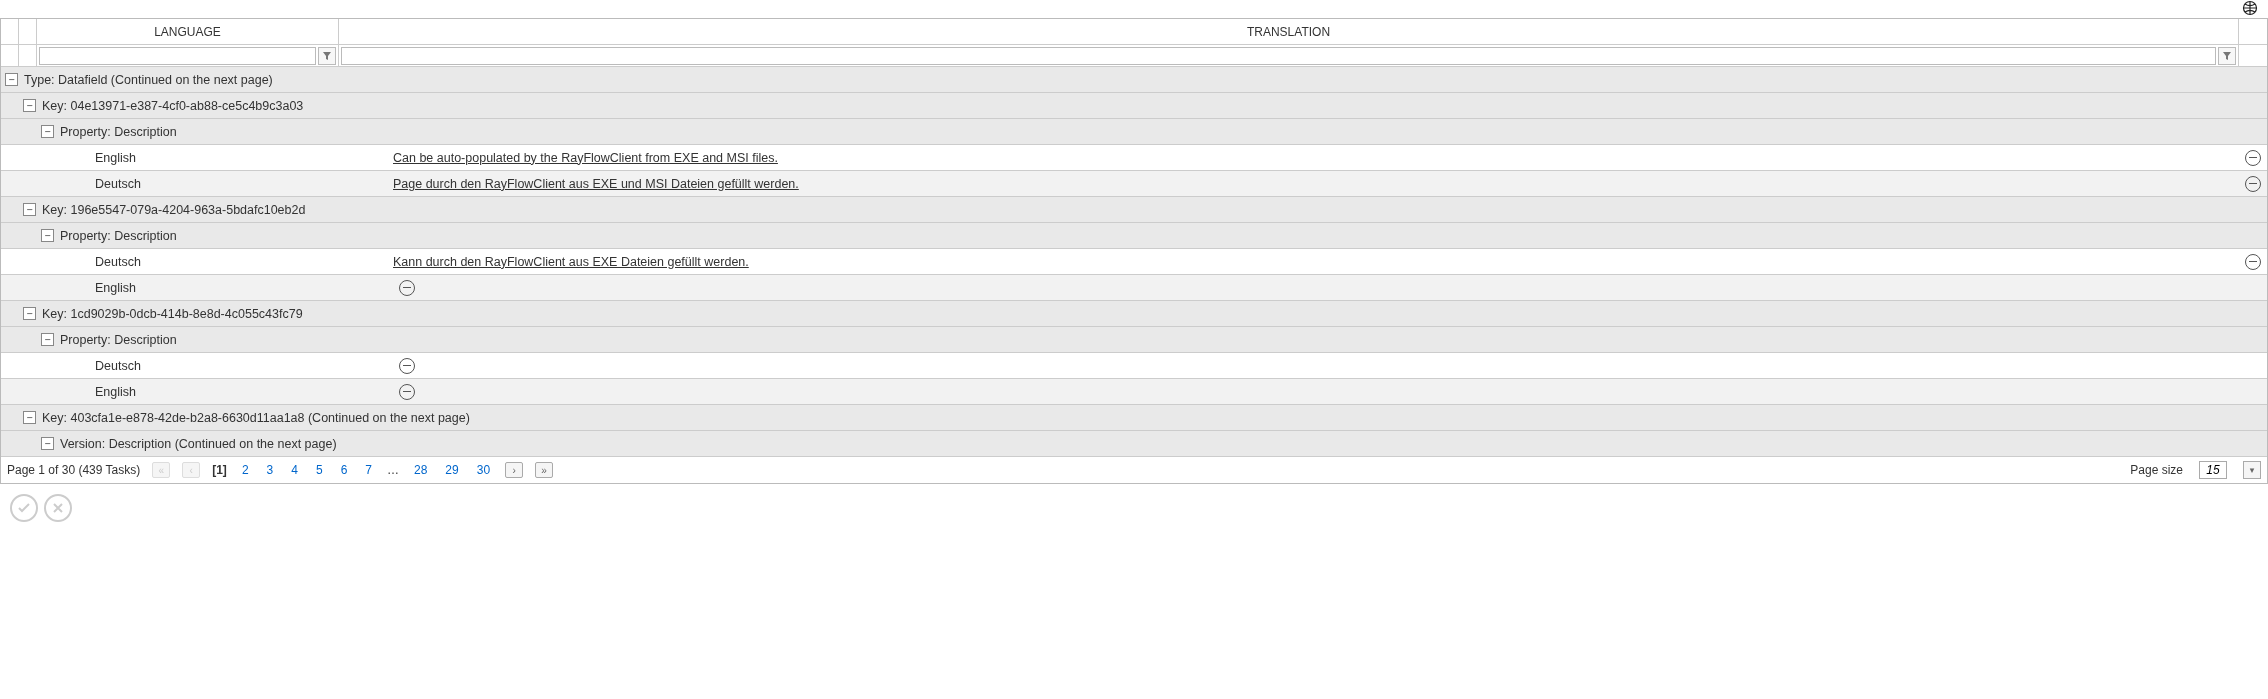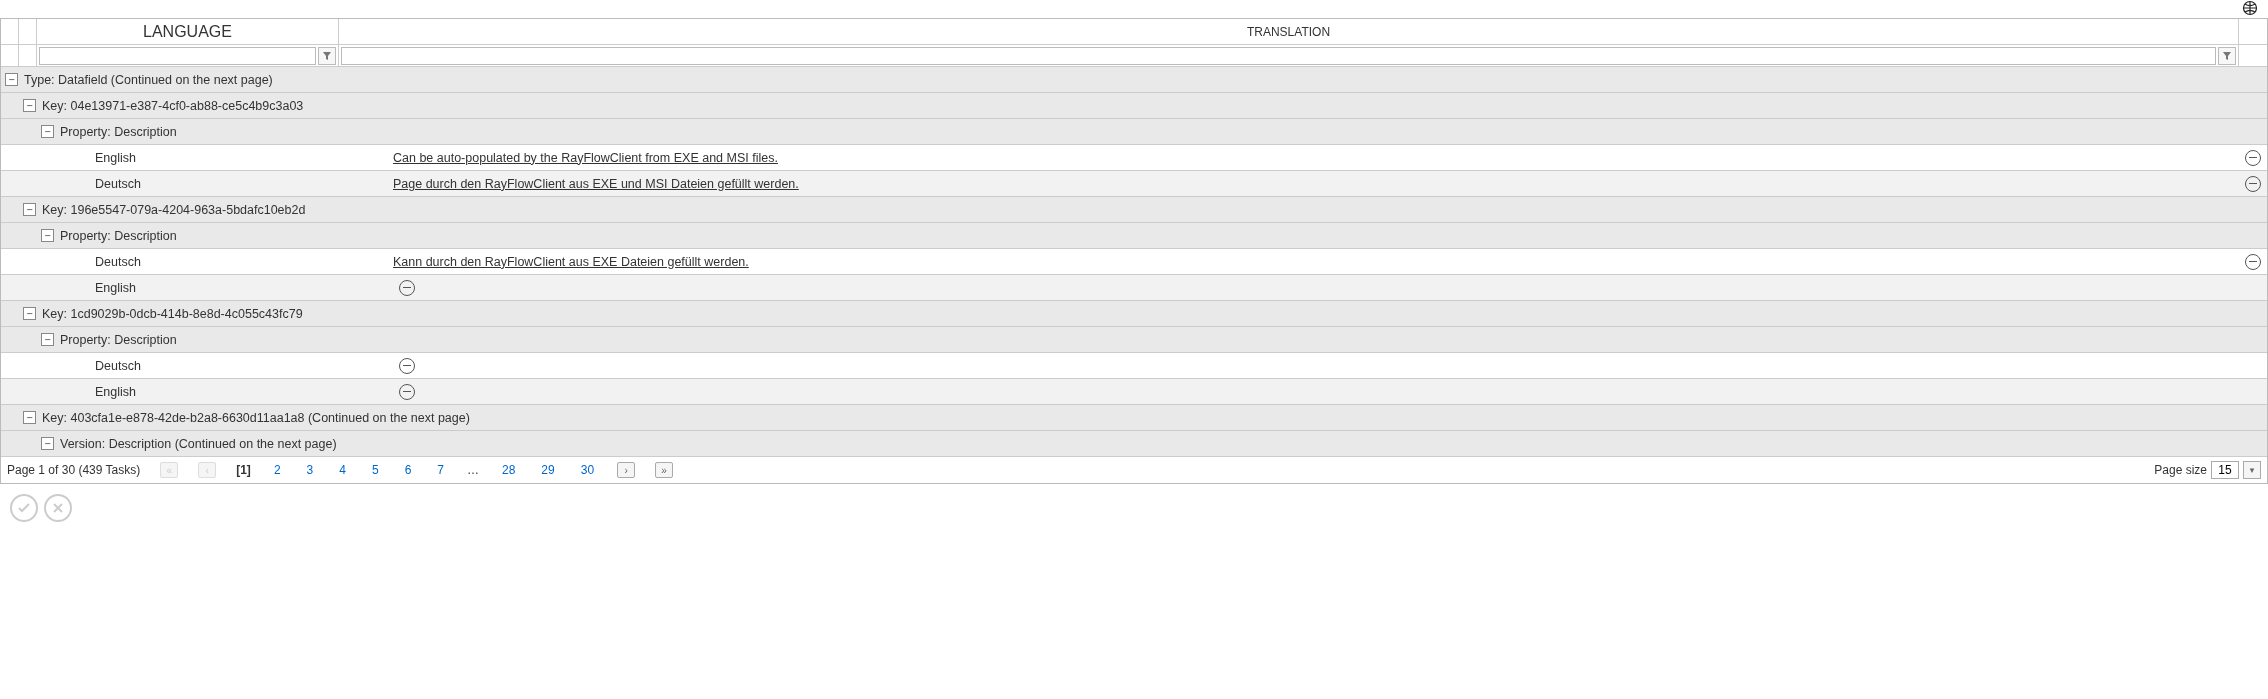--- a/index.html
+++ b/index.html
@@ -6,21 +6,21 @@
 body { font-family: "Segoe UI", Arial, sans-serif; font-size: 13px; color: #333; background: #fff; }
 
 .top-bar { height: 18px; display: flex; justify-content: flex-end; align-items: center; padding-right: 10px; }
 .top-bar svg { width: 16px; height: 16px; }
 
 .grid { border: 1px solid #bbb; }
 
 .header-row { display: flex; height: 26px; border-bottom: 1px solid #ccc; }
 .head-spacer { width: 36px; display: flex; }
 .head-spacer > div { flex: 1; border-right: 1px solid #ccc; }
-.head-lang { width: 302px; border-right: 1px solid #ccc; display: flex; align-items: center; justify-content: center; font-size: 16px; }
+.head-lang { width: 302px; border-right: 1px solid #ccc; display: flex; align-items: center; justify-content: center; font-size: 12px; }
 .head-trans { flex: 1; border-right: 1px solid #ccc; display: flex; align-items: center; justify-content: center; font-size: 12px; }
 .head-end { width: 28px; }
 
 .filter-row { display: flex; height: 22px; border-bottom: 1px solid #ccc; }
 .filter-spacer { width: 36px; display: flex; }
 .filter-spacer > div { flex: 1; border-right: 1px solid #ccc; }
 .filter-lang { width: 302px; border-right: 1px solid #ccc; display: flex; align-items: center; padding: 2px; gap: 2px; }
 .filter-trans { flex: 1; border-right: 1px solid #ccc; display: flex; align-items: center; padding: 2px; gap: 2px; }
 .filter-end { width: 28px; }
 .filter-input { flex: 1; height: 18px; border: 1px solid #bbb; font-size: 12px; padding: 0 3px; }
@@ -34,27 +34,27 @@
 .data-row { display: flex; height: 26px; border-bottom: 1px solid #ccc; font-size: 12.5px; padding-left: 36px; }
 .data-row.alt { background: #f2f2f2; }
 .data-spacer { width: 54px; }
 .data-lang { width: 302px; display: flex; align-items: center; padding-left: 4px; }
 .data-trans { flex: 1; display: flex; align-items: center; text-decoration: underline; }
 .data-action { width: 28px; display: flex; align-items: center; justify-content: center; }
 .circle-minus { width: 16px; height: 16px; border: 1.5px solid #555; border-radius: 50%; display: flex; align-items: center; justify-content: center; cursor: pointer; }
 .circle-minus::after { content: ""; width: 8px; height: 1.5px; background: #555; }
 
 .pager { display: flex; align-items: center; height: 26px; padding: 0 6px; font-size: 12px; justify-content: space-between; }
-.pager-left { display: flex; align-items: center; gap: 20px; }
-.pager-right { display: flex; align-items: center; gap: 4px; }
+.pager-left { display: flex; align-items: center; gap: 12px; }
+.pager-right { display: flex; align-items: center; gap: 16px; }
 .pg-btn { width: 18px; height: 16px; border: 1px solid #aaa; background: #f5f5f5; display: flex; align-items: center; justify-content: center; font-size: 10px; cursor: pointer; color: #666; border-radius: 2px; }
 .pg-btn.disabled { color: #ccc; border-color: #ddd; }
 .pg-link { color: #0066cc; cursor: pointer; padding: 0 3px; }
 .pg-current { font-weight: bold; }
-.pg-size-input { width: 28px; height: 18px; border: 1px solid #aaa; font-size: 12px; text-align: center; }
+.pg-size-input { width: 28px; height: 18px; border: 1px solid #aaa; font-size: 12px; text-align: center; font-style: italic; }
 .pg-size-dd { width: 18px; height: 18px; border: 1px solid #aaa; background: #f5f5f5; display:flex; align-items:center; justify-content:center; font-size:9px; color:#666; cursor:pointer; }
 
 .footer-actions { display: flex; gap: 6px; padding: 10px 10px; }
 .act-btn { width: 28px; height: 28px; border: 2px solid #ccc; border-radius: 50%; display: flex; align-items: center; justify-content: center; cursor: pointer; color: #ccc; }
 .act-btn svg { width: 14px; height: 14px; }
 </style>
 </head>
 <body>
 
 <div class="top-bar">

